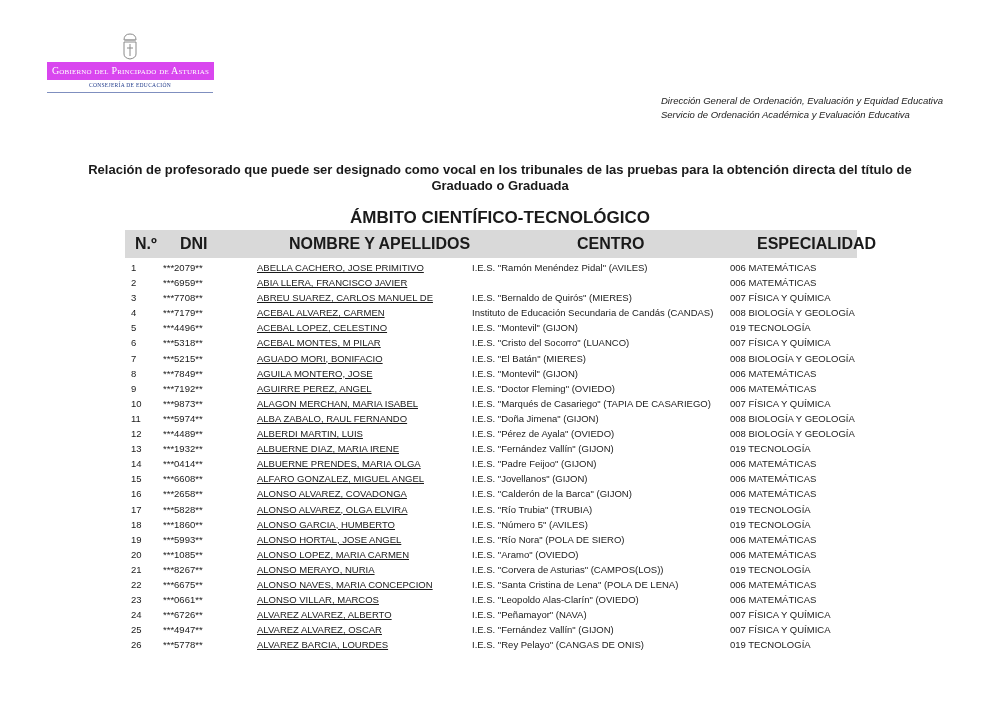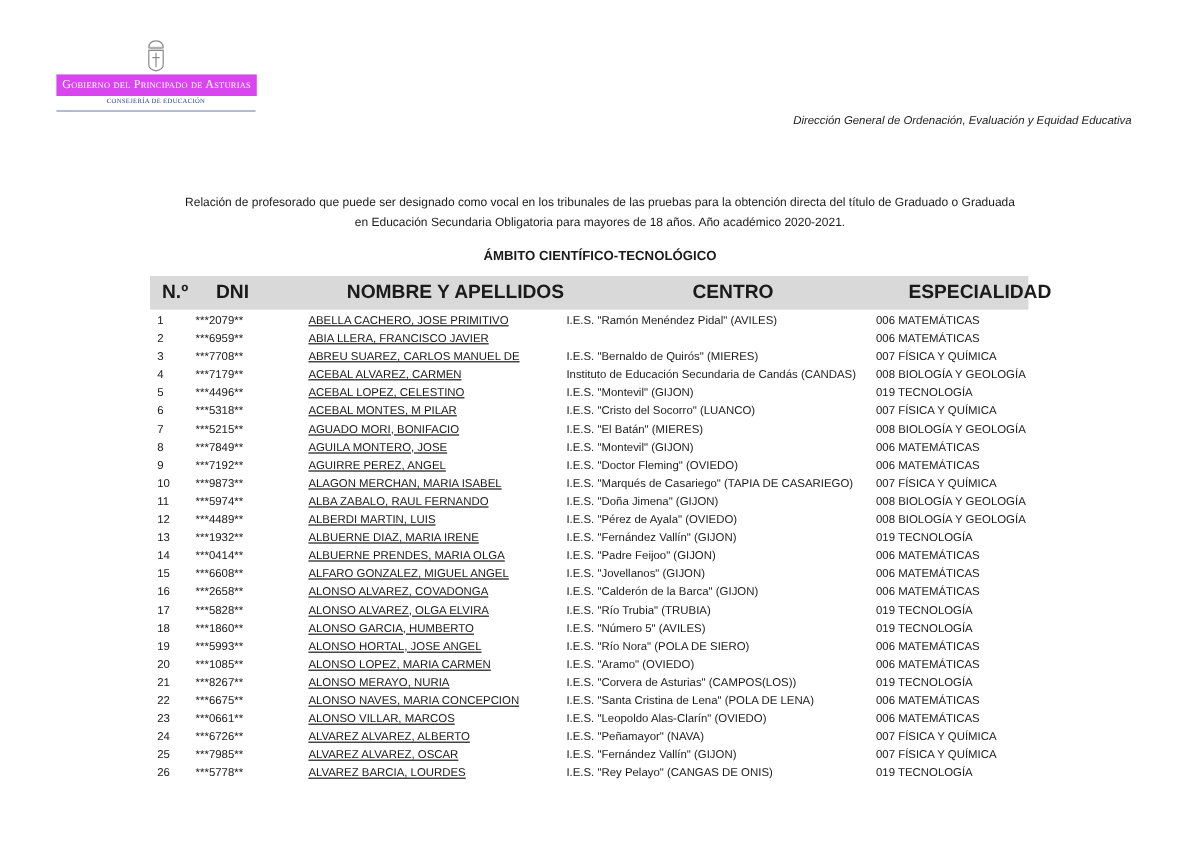--- a/index.html
+++ b/index.html
@@ -19,23 +19,23 @@
       position: absolute; left: 0; top: 50px; width: 166px; text-align: center;
       font-family: "Liberation Serif", serif; font-size: 5.5px; color: #1f3a8a;
       letter-spacing: 0.3px; text-transform: uppercase;
     }
     .logo-rule { position: absolute; left: 0; top: 60px; width: 166px; height: 1px; background: #7f8fbf; }
 
     .dept { position: absolute; right: 57px; top: 94px; text-align: left; font-style: italic;
       font-size: 9.5px; line-height: 14px; color: #222; }
 
     .title { position: absolute; left: 80px; width: 840px; top: 162px; text-align: center;
-      font-weight: normal; font-size: 10px; line-height: 16px; }
+      font-weight: bold; font-size: 13px; line-height: 16px; }
     .subtitle { position: absolute; left: 80px; width: 840px; top: 208px; text-align: center;
-      font-weight: bold; font-size: 11px; }
+      font-weight: bold; font-size: 17px; }
 
     .table { position: absolute; left: 125px; top: 230px; width: 732px; }
     .thead { height: 28px; background: #d9d9d9; position: relative; font-weight: bold; font-size: 16px; }
     .thead span { position: absolute; top: 0; line-height: 28px; }
     .row { position: relative; height: 15.1px; font-size: 9.5px; line-height: 15px; white-space: nowrap; }
     .row span { position: absolute; top: 0; }
     .c-n { left: 6px; }
     .c-dni { left: 38px; }
     .c-name { left: 132px; text-decoration: underline; }
     .c-centro { left: 347px; }
@@ -57,25 +57,25 @@
     <path d="M4 10 H16 V22 Q16 26 10 27 Q4 26 4 22 Z" fill="#fff" stroke="#8a8a8a" stroke-width="1"></path>
     <path d="M10 12 V24 M7 16 H13" stroke="#8a8a8a" stroke-width="1"></path>
   </svg>
   <div class="logo-bar">Gobierno del Principado de Asturias</div>
   <div class="logo-sub">Consejería de Educación</div>
   <div class="logo-rule"></div>
 </div>
 
 <div class="dept">
   <div>Dirección General de Ordenación, Evaluación y Equidad Educativa</div>
+  <div>Servicio de Ordenación Académica y Evaluación Educativa</div>
 </div>
 
 <div class="title">
   <div>Relación de profesorado que puede ser designado como vocal en los tribunales de las pruebas para la obtención directa del título de Graduado o Graduada</div>
-  <div>en Educación Secundaria Obligatoria para mayores de 18 años. Año académico 2020-2021.</div>
 </div>
 
 <div class="subtitle">ÁMBITO CIENTÍFICO-TECNOLÓGICO</div>
 
 <div class="table">
   <div class="thead">
     <span class="h-n">N.º</span>
     <span class="h-dni">DNI</span>
     <span class="h-name">NOMBRE Y APELLIDOS</span>
     <span class="h-centro">CENTRO</span>
@@ -244,21 +244,21 @@
       </div>
       <div class="row">
         <span class="c-n">24</span>
         <span class="c-dni">***6726**</span>
         <span class="c-name">ALVAREZ ALVAREZ, ALBERTO</span>
         <span class="c-centro">I.E.S. "Peñamayor" (NAVA)</span>
         <span class="c-esp">007 FÍSICA Y QUÍMICA</span>
       </div>
       <div class="row">
         <span class="c-n">25</span>
-        <span class="c-dni">***7985**</span>
+        <span class="c-dni">***4947**</span>
         <span class="c-name">ALVAREZ ALVAREZ, OSCAR</span>
         <span class="c-centro">I.E.S. "Fernández Vallín" (GIJON)</span>
         <span class="c-esp">007 FÍSICA Y QUÍMICA</span>
       </div>
       <div class="row">
         <span class="c-n">26</span>
         <span class="c-dni">***5778**</span>
         <span class="c-name">ALVAREZ BARCIA, LOURDES</span>
         <span class="c-centro">I.E.S. "Rey Pelayo" (CANGAS DE ONIS)</span>
         <span class="c-esp">019 TECNOLOGÍA</span>

